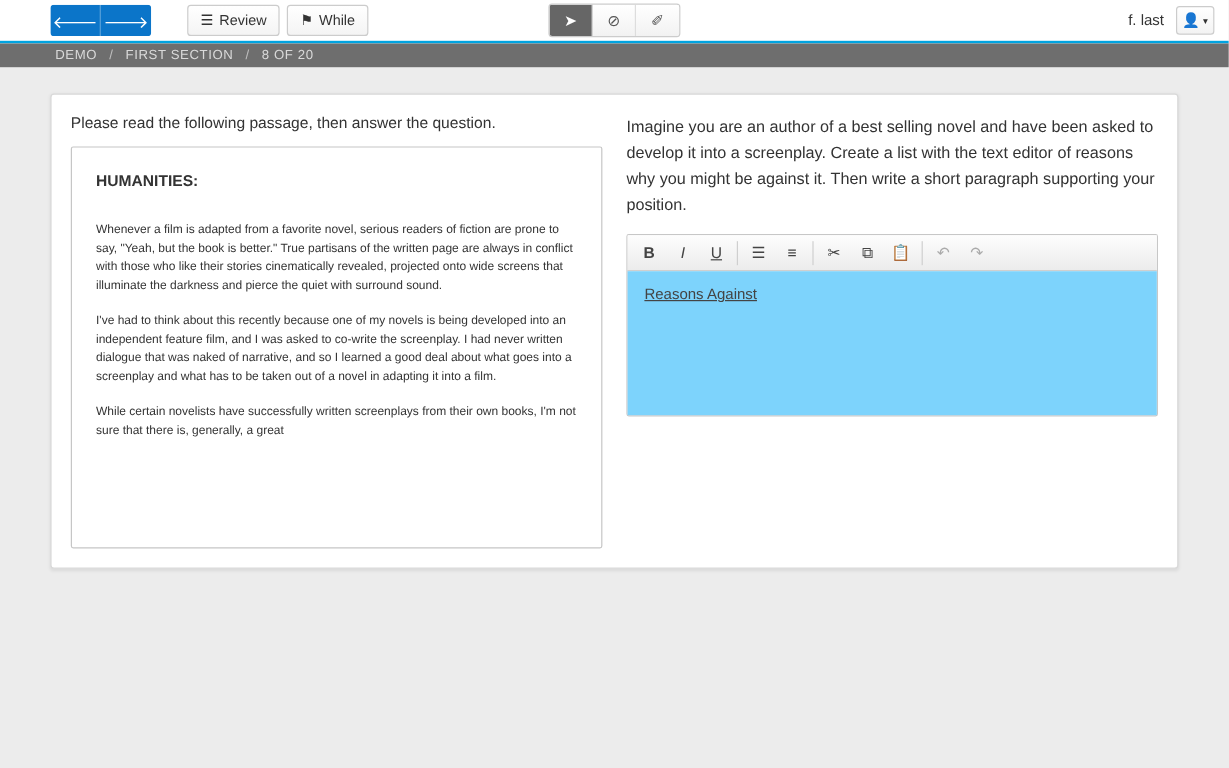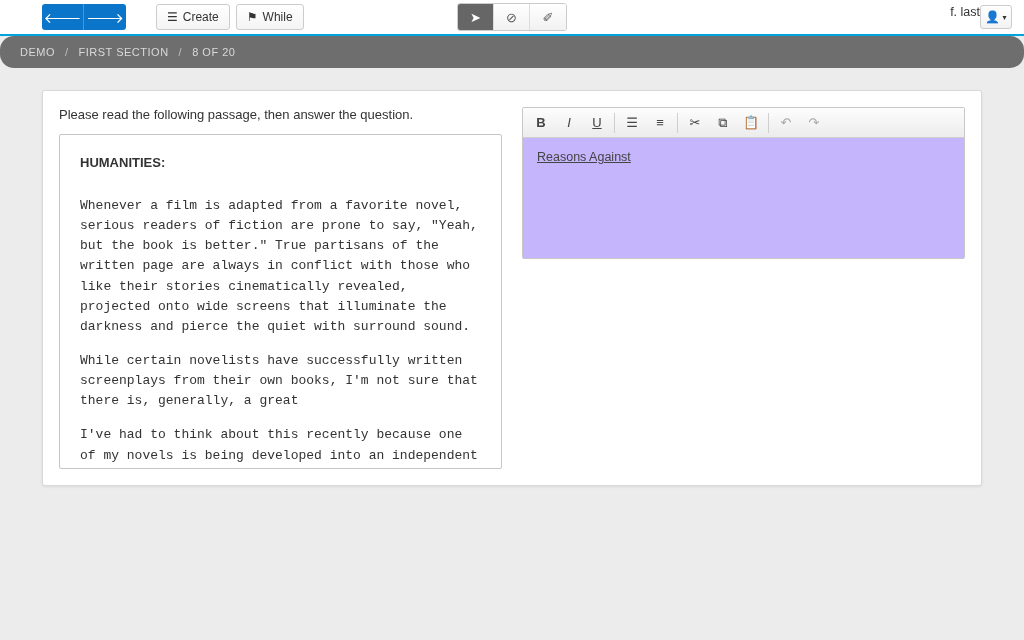--- a/index.html
+++ b/index.html
@@ -63,41 +63,40 @@
     display: flex; align-items: center; justify-content: center;
     background: linear-gradient(#fff,#f2f2f2);
     border-right: 1px solid #ddd;
     cursor: pointer;
     font-size: 13px;
     color: #555;
   }
   .tool-btn:last-child { border-right: none; }
   .tool-btn.active { background: #666; color: #fff; }
 
-  .user-area { margin-left: auto; display: flex; font-size: 12.5px; color: #333; }
+  .user-area { margin-left: auto; display: flex; align-items: center; gap: 10px; font-size: 12.5px; color: #333; }
   .user-drop {
     width: 32px; height: 24px;
     border: 1px solid #ccc; border-radius: 3px;
     background: linear-gradient(#fff,#f3f3f3);
     display: flex; align-items: center; justify-content: center;
     gap: 2px; cursor: pointer;
     font-size: 12px; color: #333;
   }
 
   
   .crumbbar {
-    height: 32px;
+    height: 20px;
     background: #6e6e6e;
     color: #d9d9d9;
     font-size: 11px;
     letter-spacing: 0.5px;
     display: flex;
     align-items: center;
-    padding-left: 20px;
-    border-radius: 14px;
+    padding-left: 46px;
   }
   .crumbbar .sep { margin: 0 10px; color: #bfbfbf; }
 
   
   .page-wrap { padding: 22px 42px; }
   .card {
     background: #fff;
     border: 1px solid #d9d9d9;
     border-radius: 3px;
     box-shadow: 0 1px 3px rgba(0,0,0,0.08);
@@ -115,21 +114,21 @@
     border: 1px solid #c6c6c6;
     border-radius: 2px;
     flex: 1;
     overflow-y: auto;
     padding: 20px 20px;
     position: relative;
   }
   .passage-box::-webkit-scrollbar { width: 7px; }
   .passage-box::-webkit-scrollbar-thumb { background: #bdbdbd; border-radius: 3px; }
   .passage-box h4 { font-size: 13px; font-weight: bold; margin-bottom: 26px; color: #333;}
-  .passage-box p { font-size: 13px; color: #333; line-height: 1.55; margin-bottom: 14px; font-family: Liberation Mono, monospace; }
+  .passage-box p { font-size: 10px; color: #333; line-height: 1.55; margin-bottom: 14px; }
 
   .prompt-text { font-size: 13.5px; color: #333; line-height: 1.6; margin-bottom: 14px; }
 
   .editor {
     border: 1px solid #c7c7c7;
     border-radius: 2px;
     display: flex;
     flex-direction: column;
   }
   .editor-toolbar {
@@ -148,21 +147,21 @@
     font-size: 13px;
     border-radius: 2px;
   }
   .ed-btn.faded { color: #aaa; }
   .ed-sep { width: 1px; height: 20px; background: #cfcfcf; margin: 0 3px; }
   .editor-body {
     padding: 12px 14px;
     font-size: 12.5px;
     color: #444;
     min-height: 120px;
-    background: #c4b5fd;
+    background: #7dd3fc;
   }
   .editor-body .underlined { text-decoration: underline; }
   .editor-body ul { margin: 10px 0 0 22px; }
   .editor-body li { margin-bottom: 4px; line-height: 1.5; }
   .bold { font-weight: bold; }
 
   
   .ico { display:inline-block; }
 </style>
 </head>
@@ -173,21 +172,21 @@
     <div class="nav-btn">
         <span class="ico">🡐</span>
       </div>
     <div class="nav-btn">
         <span class="ico">🡒</span>
       </div>
   </div>
   <div class="spacer-left"></div>
   <div class="btn">
     <span class="ico">☰</span>
-    <span>Create</span>
+    <span>Review</span>
   </div>
   <div class="btn">
     <span class="ico">⚑</span>
     <span>While</span>
   </div>
 
   <div class="center-tools">
     <div class="tool-btn active">
         <span class="ico">➤</span>
       </div>
@@ -217,26 +216,27 @@
 </div>
 
 <div class="page-wrap">
   <div class="card">
 
     <div class="left-pane">
       <div class="instruction">Please read the following passage, then answer the question.</div>
       <div class="passage-box">
         <h4>HUMANITIES:</h4>
         <p>Whenever a film is adapted from a favorite novel, serious readers of fiction are prone to say, "Yeah, but the book is better." True partisans of the written page are always in conflict with those who like their stories cinematically revealed, projected onto wide screens that illuminate the darkness and pierce the quiet with surround sound.</p>
+        <p>I've had to think about this recently because one of my novels is being developed into an independent feature film, and I was asked to co-write the screenplay. I had never written dialogue that was naked of narrative, and so I learned a good deal about what goes into a screenplay and what has to be taken out of a novel in adapting it into a film.</p>
         <p>While certain novelists have successfully written screenplays from their own books, I'm not sure that there is, generally, a great</p>
-        <p>I've had to think about this recently because one of my novels is being developed into an independent feature film, and I was asked to co-write the screenplay. I had never written dialogue that was naked of narrative, and so I learned a good deal about what goes into a screenplay and what has to be taken out of a novel in adapting it into a film.</p>
       </div>
     </div>
 
     <div class="right-pane">
+      <div class="prompt-text">Imagine you are an author of a best selling novel and have been asked to develop it into a screenplay. Create a list with the text editor of reasons why you might be against it. Then write a short paragraph supporting your position.</div>
 
       <div class="editor">
         <div class="editor-toolbar">
           <div class="ed-btn">
               <b>B</b>
             </div>
           <div class="ed-btn">
               <i>I</i>
             </div>
           <div class="ed-btn">

